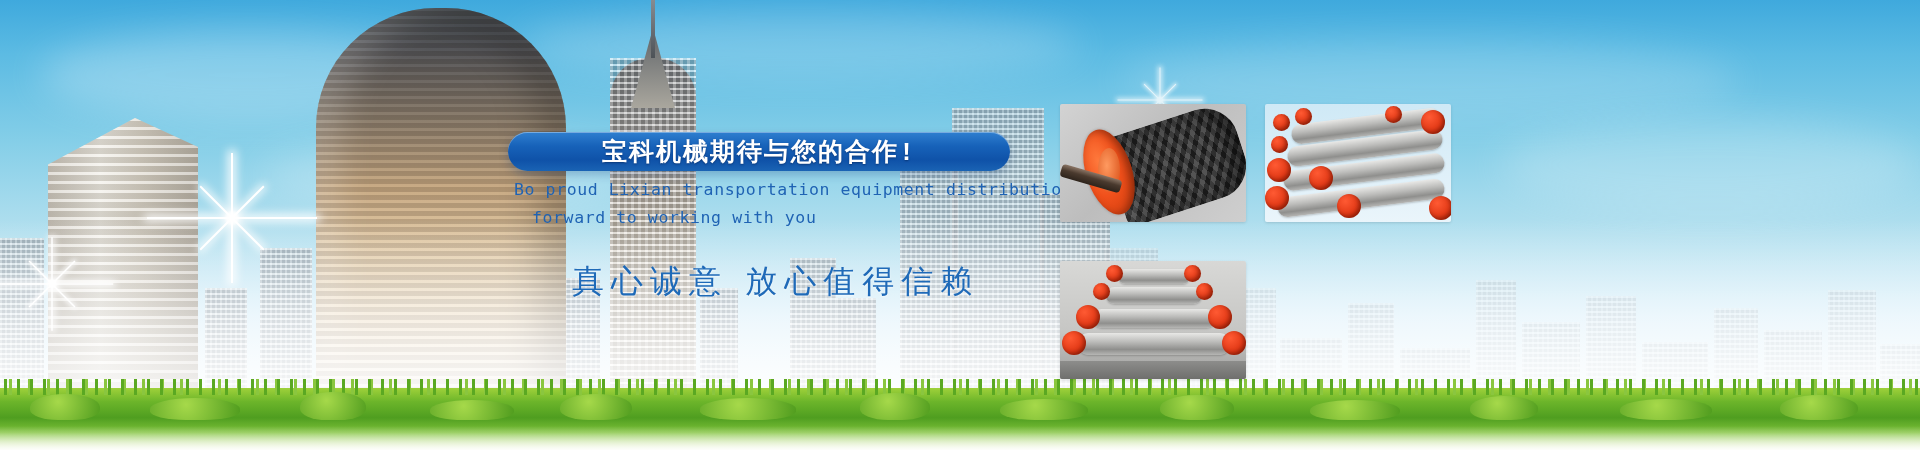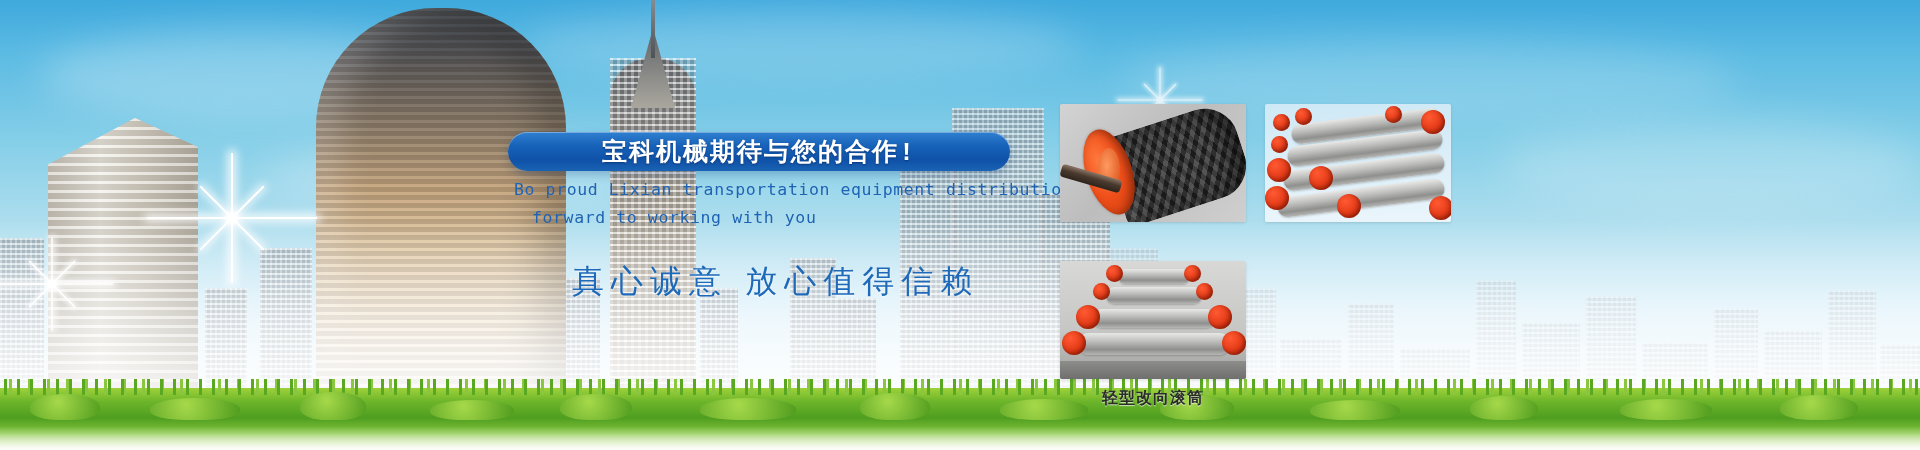--- a/index.html
+++ b/index.html
@@ -381,18 +381,17 @@
         <div class="hub small" style="left:46px;top:4px;"></div>
         <div class="hub small" style="left:124px;top:4px;"></div>
         <div class="hub small" style="left:33px;top:22px;"></div>
         <div class="hub small" style="left:136px;top:22px;"></div>
         <div class="hub" style="left:16px;top:44px;"></div>
         <div class="hub" style="left:148px;top:44px;"></div>
         <div class="hub" style="left:2px;top:70px;"></div>
         <div class="hub" style="left:162px;top:70px;"></div>
         <div style="position:absolute;left:0;bottom:0;width:186px;height:18px;background:linear-gradient(180deg,#8d8d8b,#6f6f6d);"></div>
       </div>
-      <div class="plabel">轻型改向滚筒</div>
     </div>
 
 
   </div>
 </div>
 
 </body></html>

